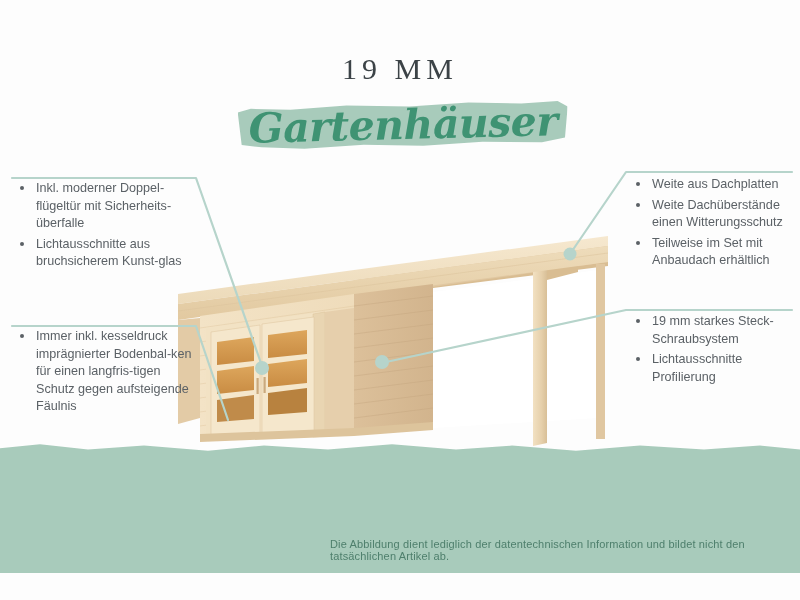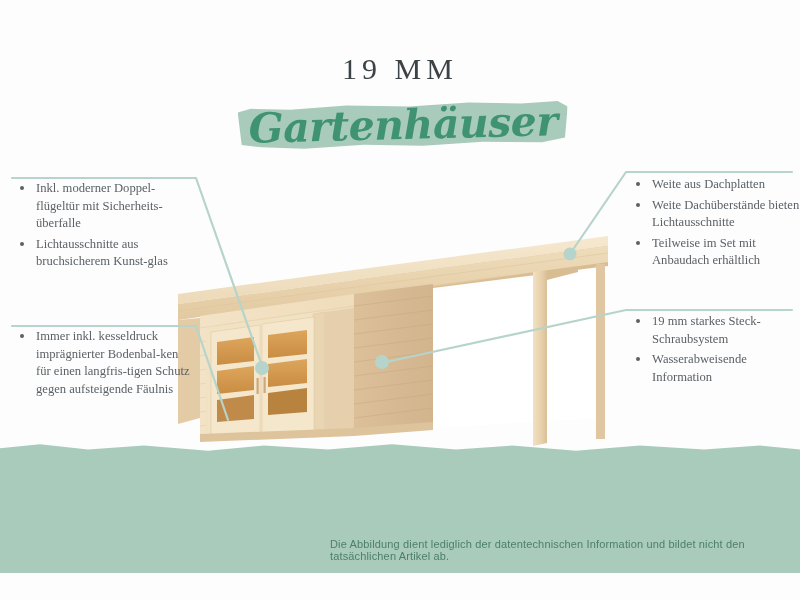--- a/index.html
+++ b/index.html
@@ -70,21 +70,20 @@
     position: absolute;
     color: #5b6166;
     font-size: 12.6px;
     line-height: 17.5px;
     font-family: "Liberation Sans", sans-serif;
   }
   .callout ul {
     margin: 0;
     padding: 0;
     list-style: none;
-    font-family: Liberation Serif, serif;
   }
   .callout li {
     position: relative;
     padding-left: 22px;
     margin-bottom: 3px;
   }
   .callout li .dot {
     position: absolute;
     left: 6px;
     top: 6px;
@@ -302,29 +301,29 @@
 
   <div class="callout" id="co-bl">
     <ul>
       <li><span class="dot"></span><span>Immer inkl. kesseldruck imprägnierter Bodenbal-ken für einen langfris-tigen Schutz gegen aufsteigende Fäulnis</span></li>
     </ul>
   </div>
 
   <div class="callout" id="co-tr">
     <ul>
       <li><span class="dot"></span><span>Weite aus Dachplatten</span></li>
-      <li><span class="dot"></span><span>Weite Dachüberstände bieten Lichtausschnitte</span></li>
+      <li><span class="dot"></span><span>Weite Dachüberstände einen Witterungsschutz</span></li>
       <li><span class="dot"></span><span>Teilweise im Set mit Anbaudach erhältlich</span></li>
     </ul>
   </div>
 
   <div class="callout" id="co-br">
     <ul>
       <li><span class="dot"></span><span>19 mm starkes Steck-Schraubsystem</span></li>
-      <li><span class="dot"></span><span>Wasserabweisende Information</span></li>
+      <li><span class="dot"></span><span>Lichtausschnitte Profilierung</span></li>
     </ul>
   </div>
 
   <div class="ground"></div>
   <div class="disclaimer">Die Abbildung dient lediglich der datentechnischen Information und bildet nicht den tatsächlichen Artikel ab.</div>
 
 
 </div>
 
 </body></html>

